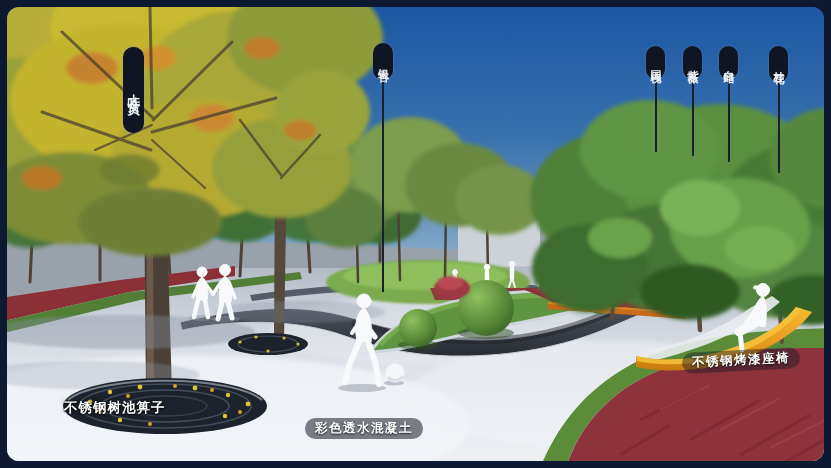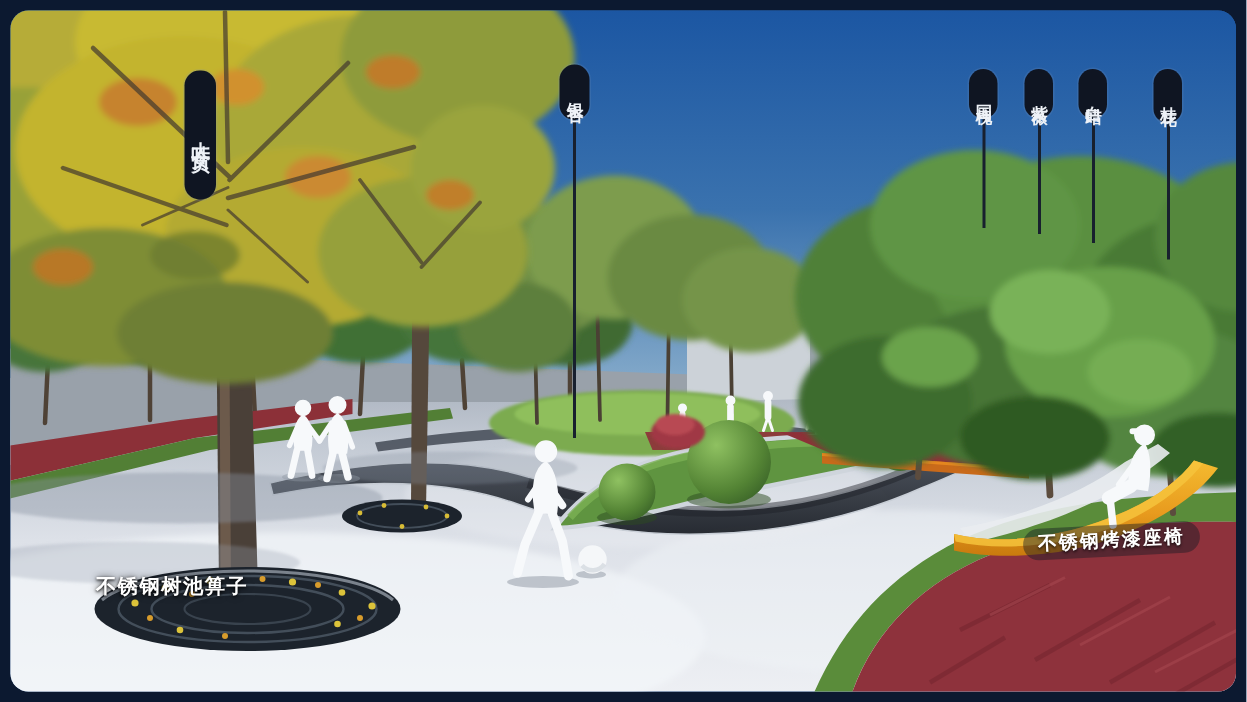--- a/index.html
+++ b/index.html
@@ -389,15 +389,16 @@
 
   <div class="pole" style="left:692px;top:78px;height:78px;"></div>
   <div class="pill small" style="left:683px;top:46px;width:19px;height:33px;">紫薇</div>
 
   <div class="pole" style="left:728px;top:78px;height:84px;"></div>
   <div class="pill small" style="left:719px;top:46px;width:19px;height:33px;">白蜡</div>
 
   <div class="pole" style="left:778px;top:81px;height:92px;"></div>
   <div class="pill small" style="left:769px;top:46px;width:19px;height:36px;">桂花</div>
 
-  <div class="label-plain" style="left:64px;top:382px;">不锈钢树池箅子</div>
+  <div class="label-plain" style="left:64px;top:399px;">不锈钢树池箅子</div>
+  <div class="label-pillbg" style="left:305px;top:418px;">彩色透水混凝土</div>
   <div class="label-pillbg tilt" style="left:682px;top:350px;">不锈钢烤漆座椅</div>
 </div>
 
 </body></html>

